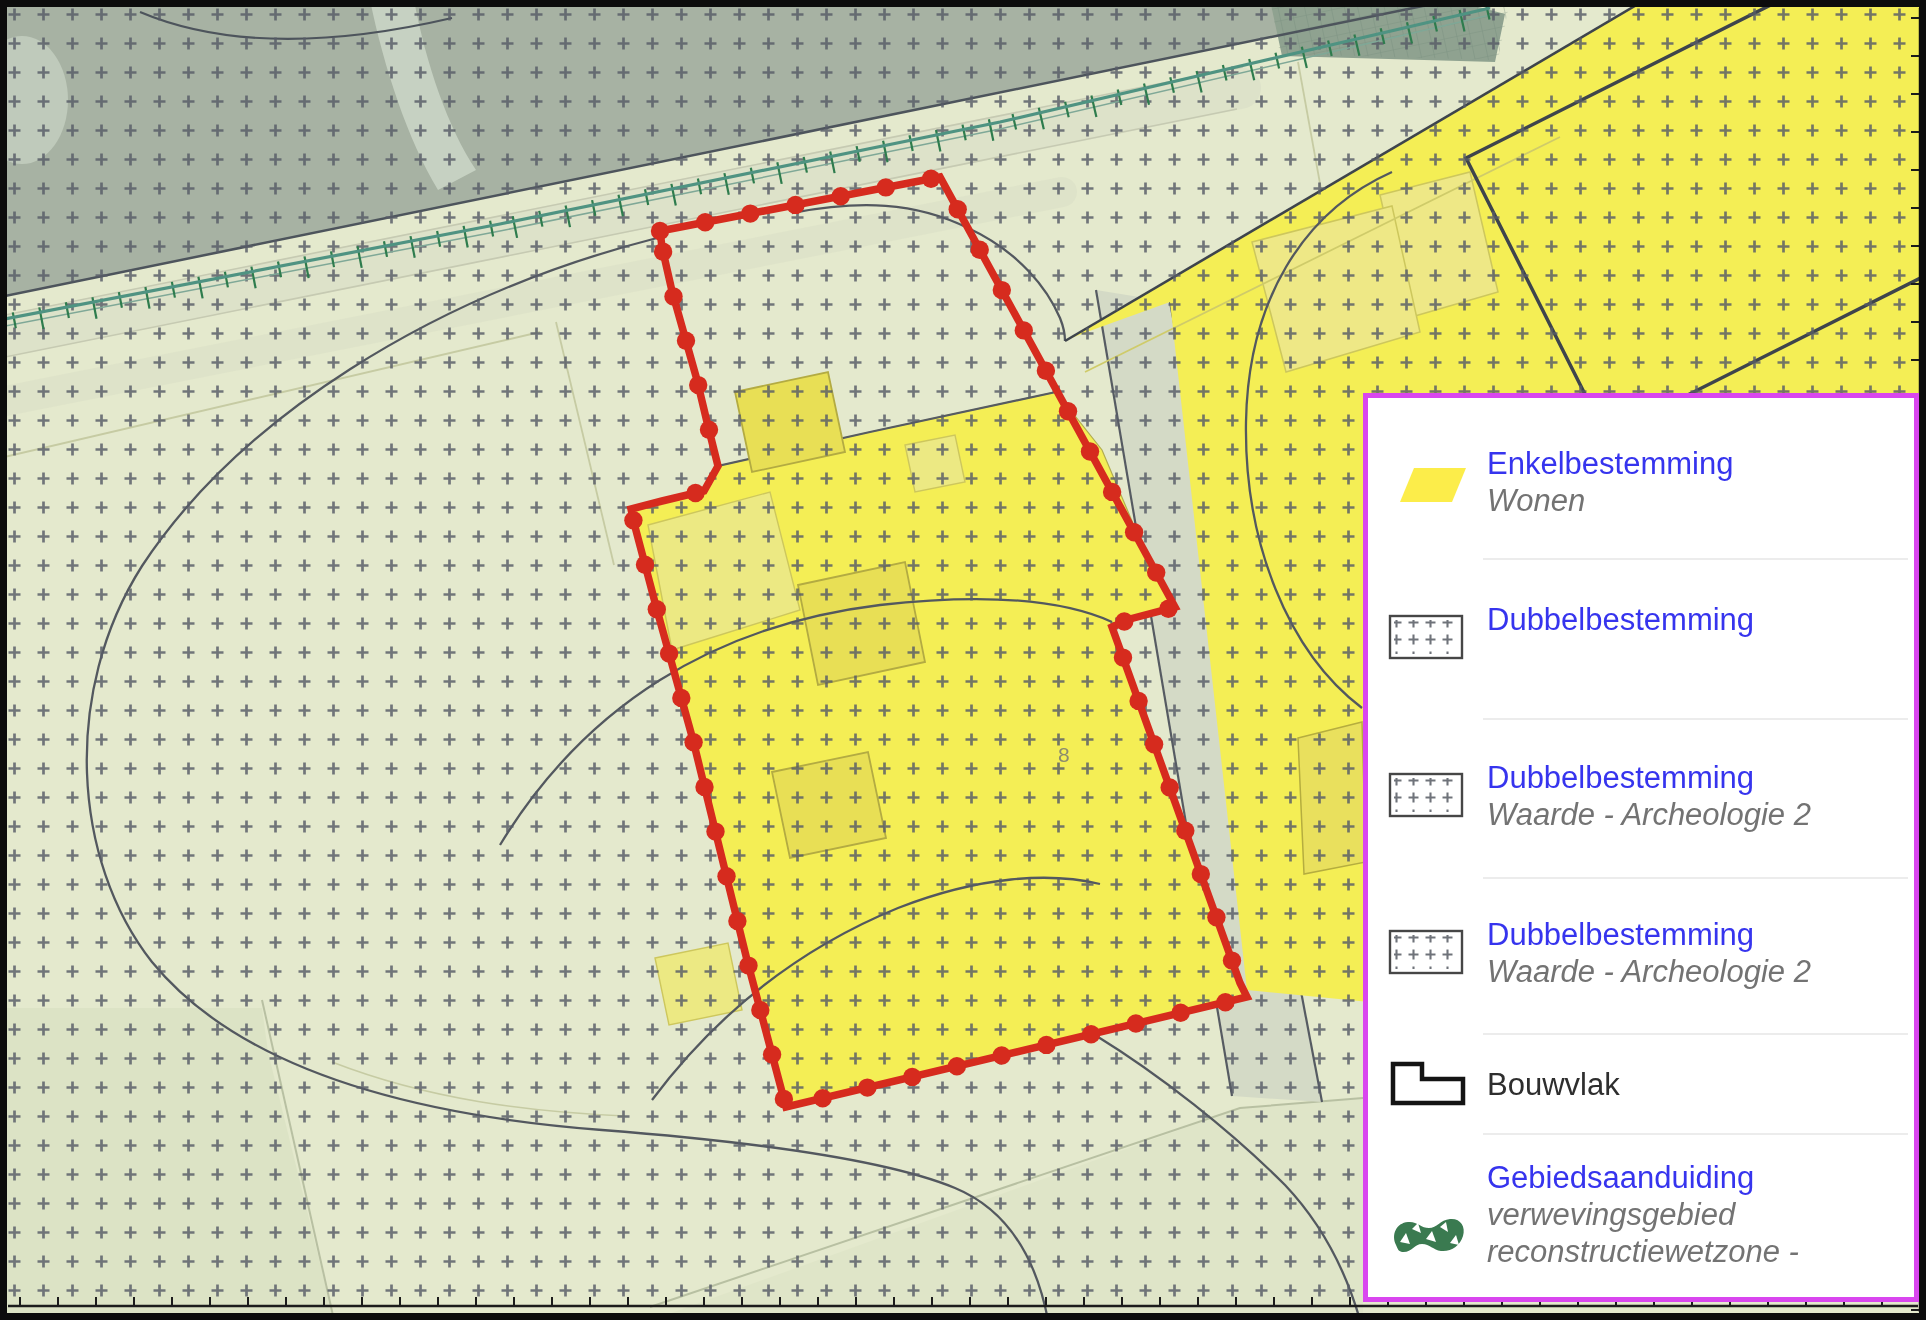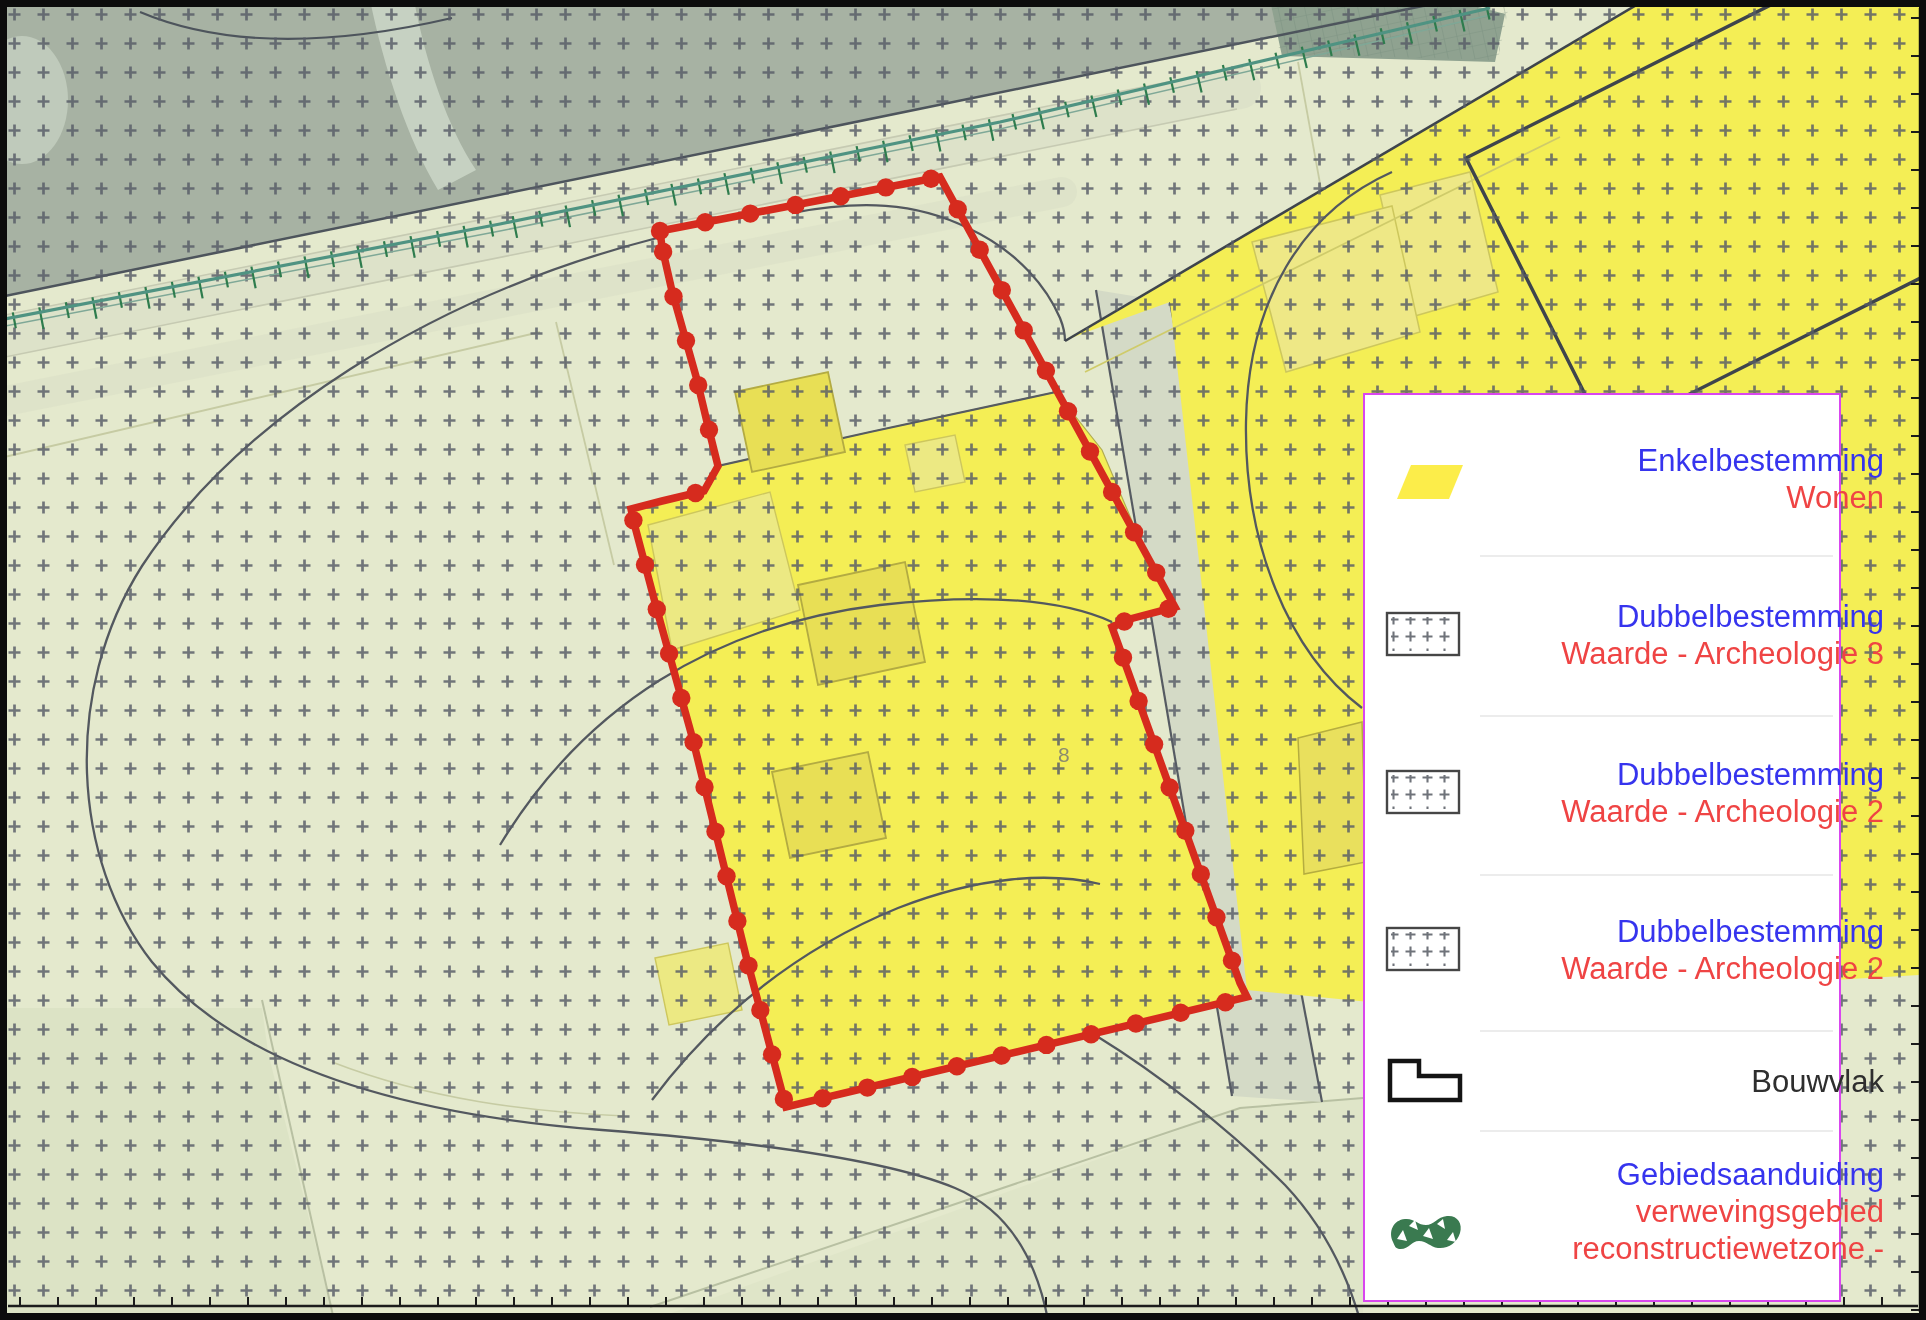--- a/index.html
+++ b/index.html
@@ -1,27 +1,27 @@
 <!DOCTYPE html>
 <html><head>
 <meta charset="utf-8">
 <style>
   html,body{margin:0;padding:0;background:#222;}
   .screen{position:relative;width:1926px;height:1320px;overflow:hidden;background:#e4e9cd;
           font-family:"Liberation Sans", sans-serif;}
   .screen svg.map{position:absolute;left:0;top:0;}
   
-  .legend{position:absolute;left:1363px;top:393px;width:478px;height:909px;
-          box-sizing:border-box;background:#ffffff;border:2px solid #d946ef;text-align:right;}
+  .legend{position:absolute;left:1363px;top:393px;width:556px;height:909px;
+          box-sizing:border-box;background:#ffffff;border:5px solid #d946ef;}
   .lg-entry{position:absolute;left:0;width:100%;}
   .lg-icon{position:absolute;left:20px;top:0;}
   .lg-text{position:absolute;left:119px;top:0;width:400px;line-height:37px;font-size:31px;}
   .lg-title{color:#3634ee;}
   .lg-title.dark{color:#2e2e2e;}
-  .lg-sub{color:#ef4444;}
+  .lg-sub{color:#737373;font-style:italic;}
   .lg-divider{position:absolute;left:115px;right:6px;height:0;border-top:2px solid #ececec;}
 </style>
 </head>
 <body>
 
 <div class="screen">
 
 <svg class="map" width="1926" height="1320" viewBox="0 0 1926 1320">
   <defs>
     <pattern id="crosses" width="29" height="29" patternUnits="userSpaceOnUse">
@@ -340,21 +340,20 @@
 
   <div class="lg-entry" style="top:203px;height:110px;">
     <div class="lg-icon" style="top:13px;">
       <svg width="80" height="48">
         <rect x="2" y="2" width="72" height="42" fill="#fff" stroke="#464646" stroke-width="2.4"></rect>
         <rect x="6" y="6" width="64" height="34" fill="url(#legplus2)"></rect>
       </svg>
     </div>
     <div class="lg-text">
       <div class="lg-title">Dubbelbestemming</div>
-      <div class="lg-sub">Waarde - Archeologie 3</div>
     </div>
   </div>
   <div class="lg-divider" style="top:320px;"></div>
 
   <div class="lg-entry" style="top:361px;height:110px;">
     <div class="lg-icon" style="top:13px;">
       <svg width="80" height="48">
         <rect x="2" y="2" width="72" height="42" fill="#fff" stroke="#464646" stroke-width="2.4"></rect>
         <rect x="6" y="6" width="64" height="34" fill="url(#legplus2)"></rect>
       </svg>

